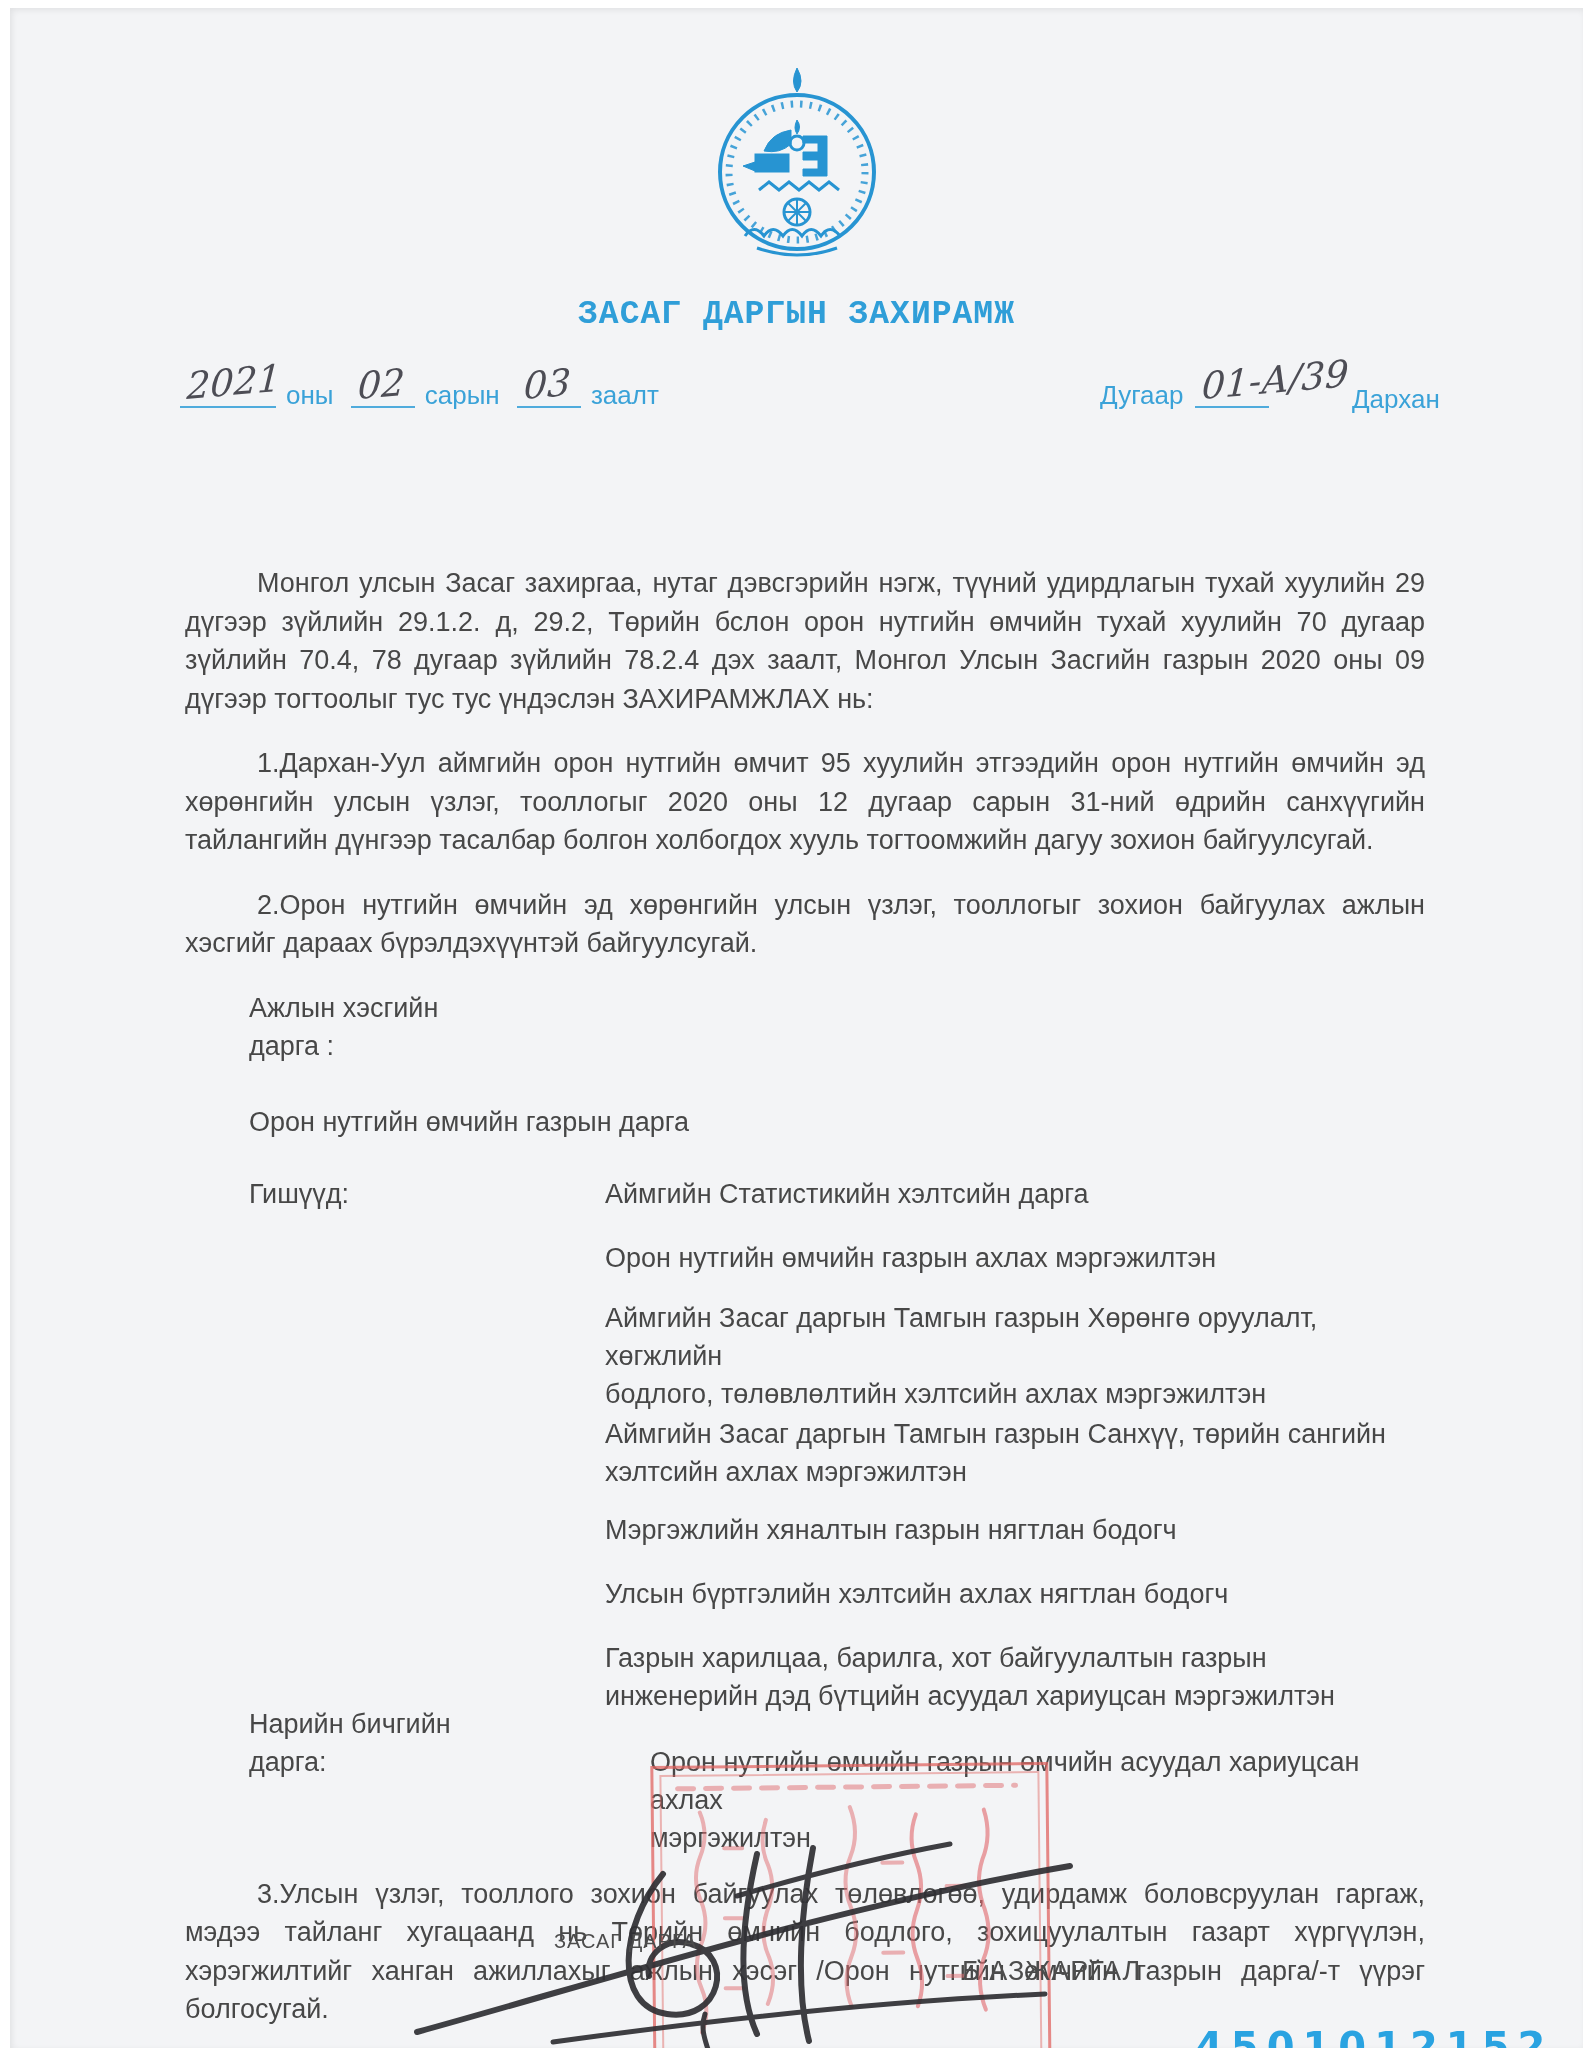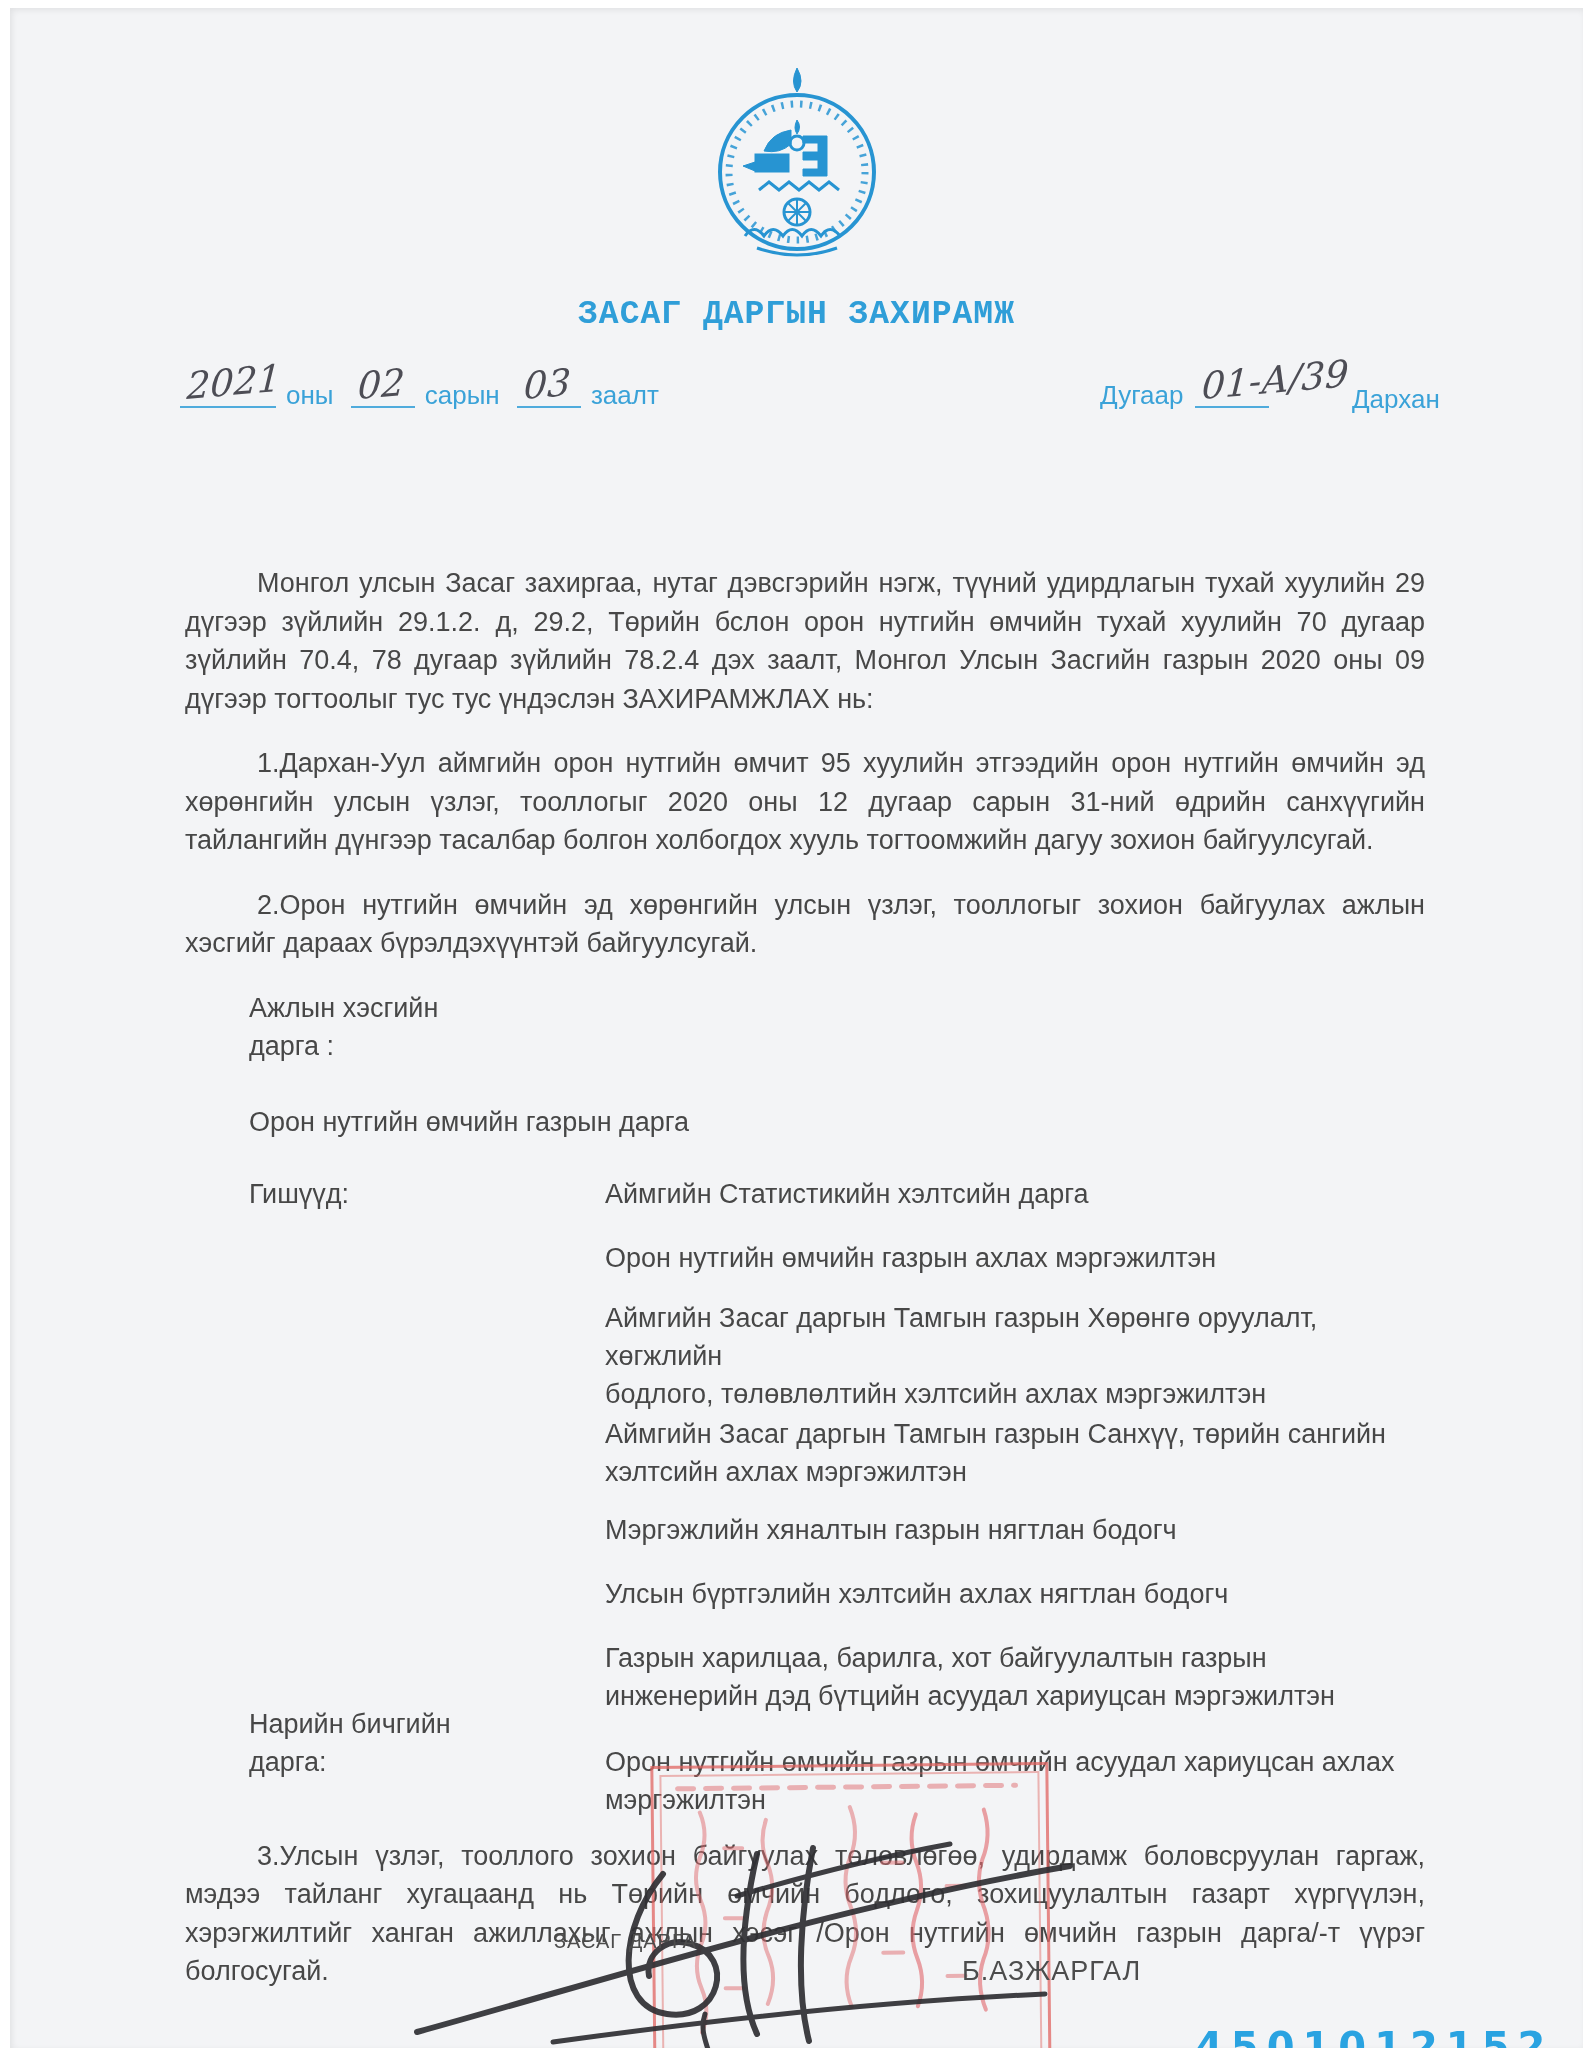--- a/index.html
+++ b/index.html
@@ -35,21 +35,21 @@
   .body-text{position:absolute;left:175px;width:1240px;top:556px;font-size:27px;line-height:38.5px;
              text-align:justify;color:#474747;}
   p.doc-p{margin:0 0 26px 0;text-indent:72px;}
   p.doc-p.last{margin-top:18px;margin-bottom:0;}
   .committee{margin:18px 0 0 64px;font-size:27px;line-height:38px;text-align:left;}
   .c-row{display:flex;}
   .c-label{width:356px;flex:none;white-space:pre-line;}
   .c-role{flex:1;white-space:pre-line;}
   .offset .c-role{padding-top:38px;}
   .mb34{margin-bottom:34px;flex-direction:column;} .mb26{margin-bottom:26px;} .mb22{margin-bottom:22px;}
-  .mb20{margin-bottom:20px;} .mb2{margin-bottom:2px;} .mtneg{margin-top:-12px;}
+  .mb20{margin-bottom:20px;} .mb2{margin-bottom:2px;} .mtneg{margin-top:-12px;gap:45px;}
   
   .stamp{position:absolute;left:642px;top:1756px;width:392px;height:320px;
          border:3px solid rgba(224,100,96,0.75);transform:rotate(-0.6deg);}
   .stamp-inner{position:absolute;inset:6px;border:2px solid rgba(224,100,96,0.45);}
   .sig-svg{position:absolute;left:395px;top:1828px;}
   .sig-title{position:absolute;left:544px;top:1922px;font-size:20px;color:#4c4c4c;letter-spacing:1px;}
   .sig-name{position:absolute;left:952px;top:1922px;font-size:27px;color:#4c4c4c;letter-spacing:1px;margin-top:26px;}
   
   .footer-num{position:absolute;left:1185px;top:2016px;height:32px;overflow:hidden;}
   .footer-num span{font-family:"DejaVu Sans",sans-serif;font-size:40px;font-weight:bold;

